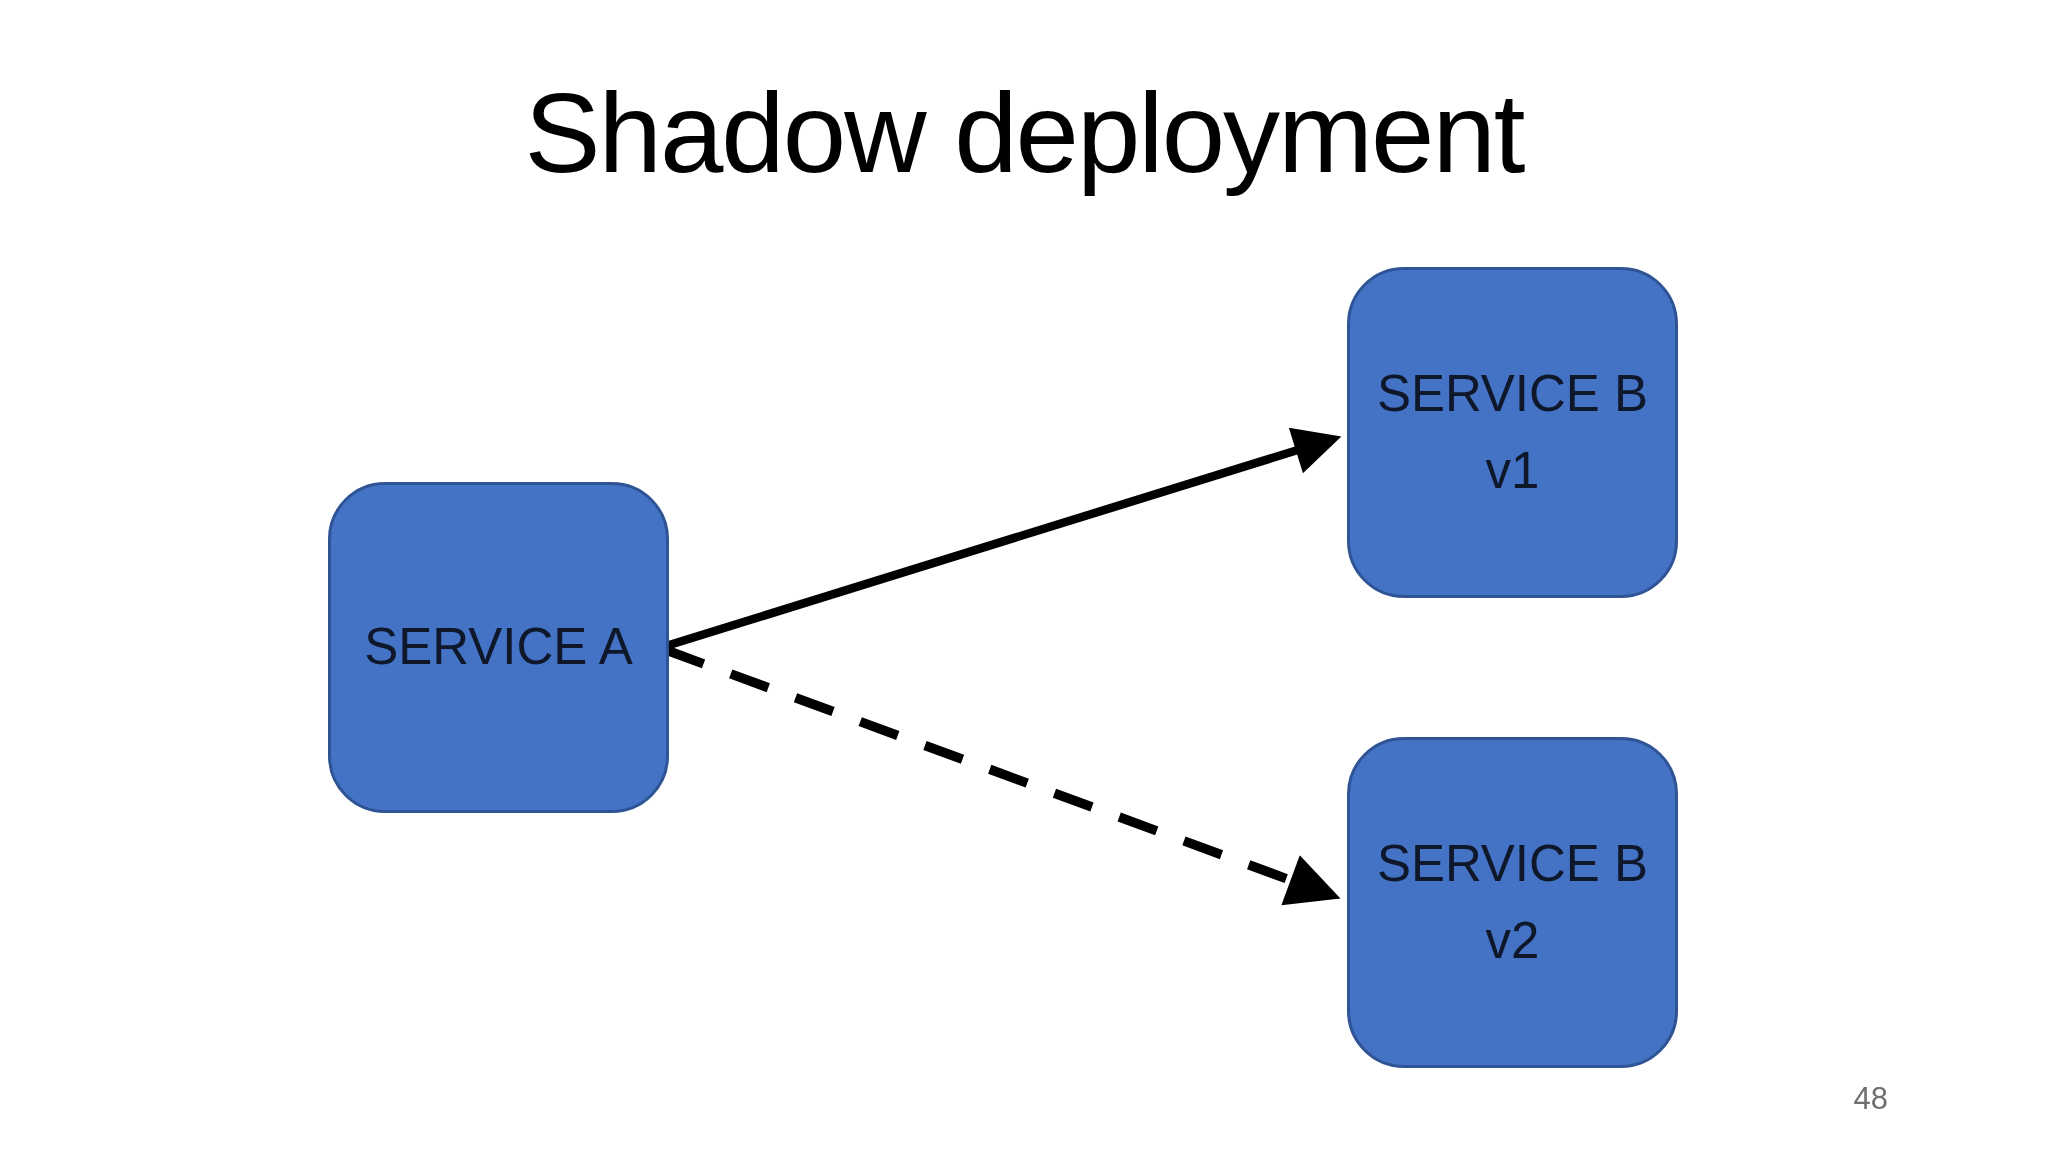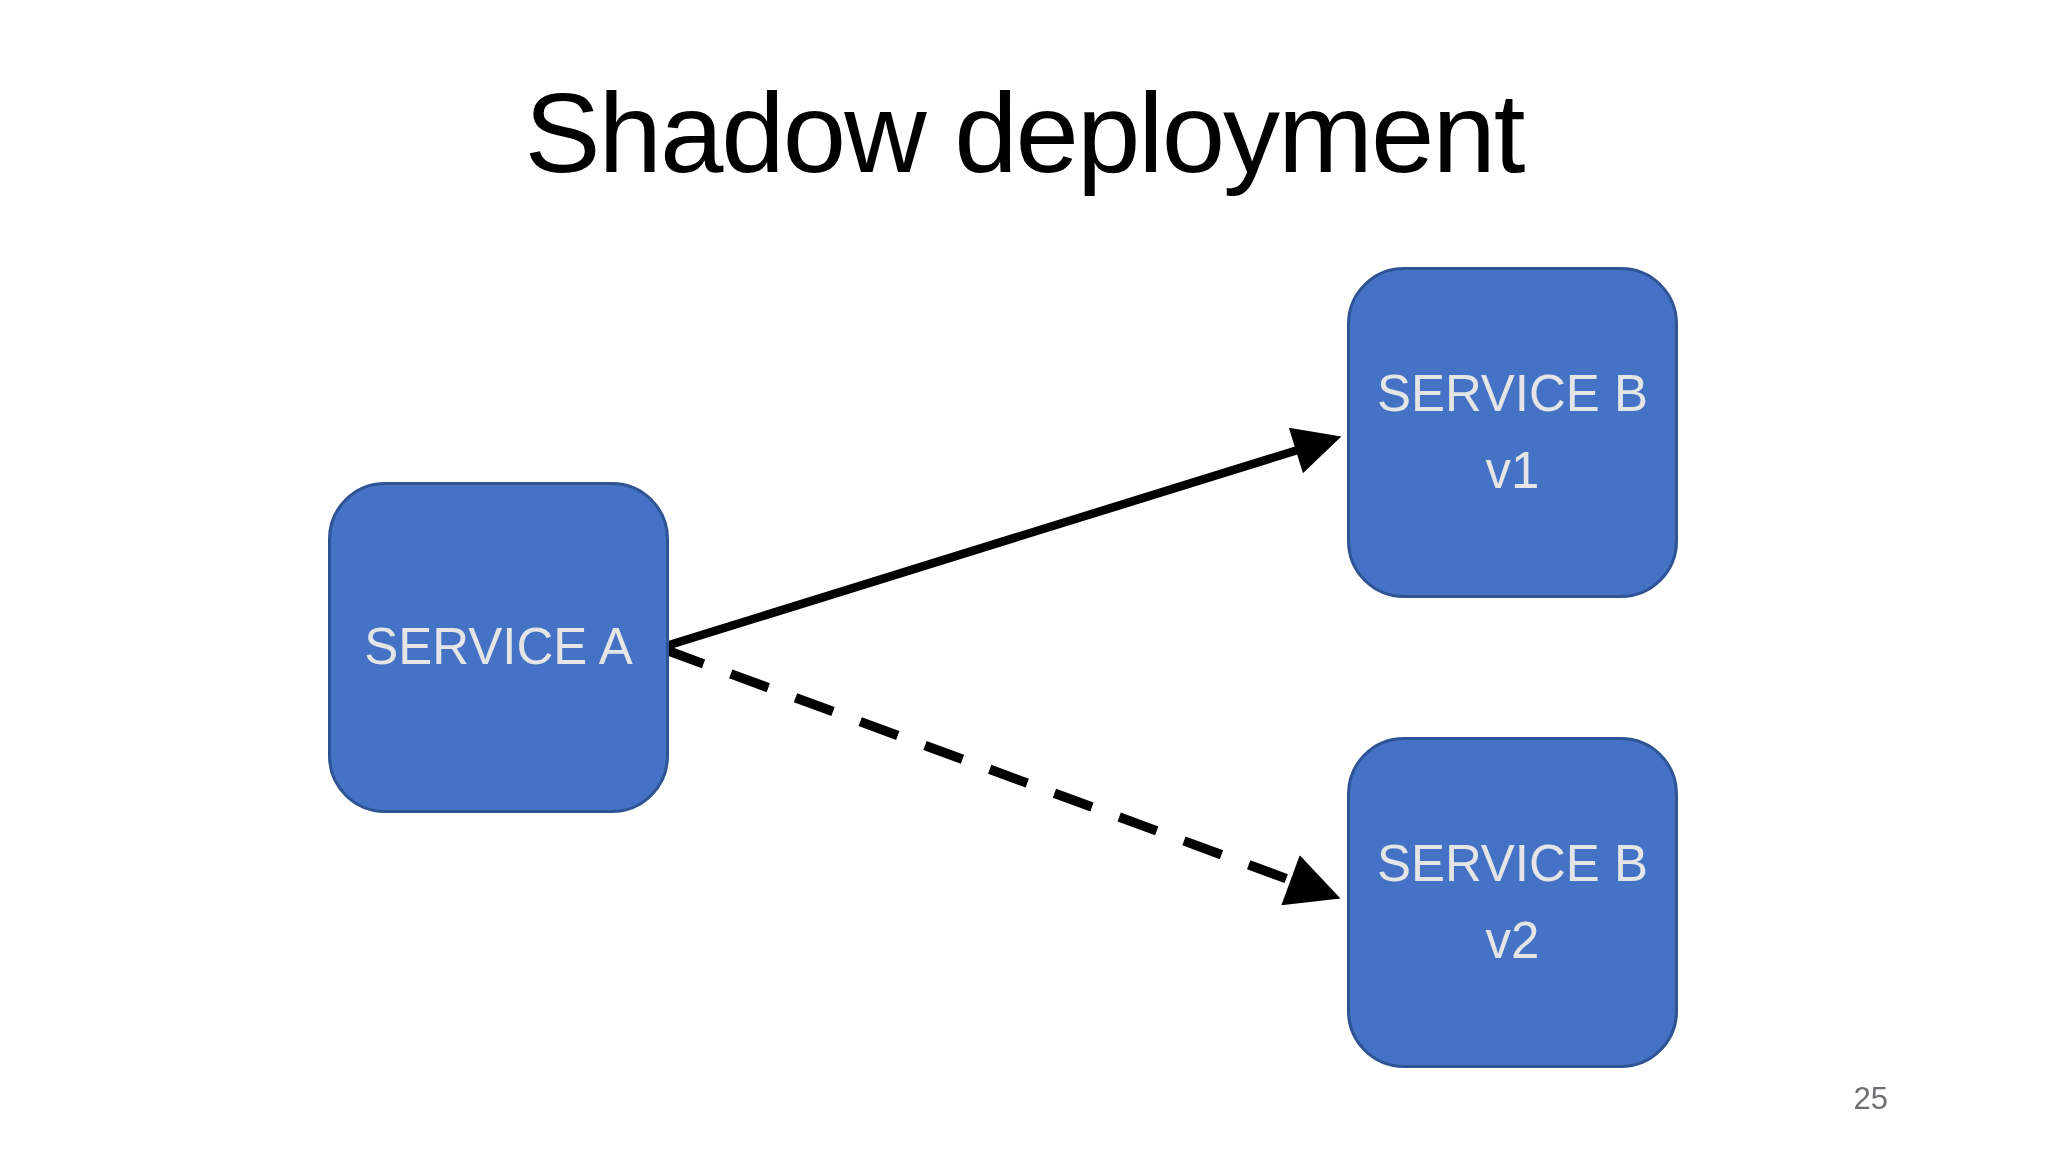--- a/index.html
+++ b/index.html
@@ -39,21 +39,21 @@
   .node {
     position: absolute;
     box-sizing: border-box;
     display: flex;
     flex-direction: column;
     align-items: center;
     justify-content: center;
     background: #4472C4;
     border: 3px solid #2F5496;
     border-radius: 57px;
-    color: #e5e5e5;
+    color: #0f172a;
     font-size: 51px;
     line-height: 1.5;
     text-align: center;
   }
   .node-a  { left: 328px;  top: 482px; width: 341px; height: 331px; }
   .node-b1 { left: 1347px; top: 267px; width: 331px; height: 331px; }
   .node-b2 { left: 1347px; top: 737px; width: 331px; height: 331px; }
   .node-line { white-space: nowrap; }
   .page-number {
     position: absolute;
@@ -88,15 +88,15 @@
   <div class="node node-b1">
     <div class="node-line">SERVICE B</div>
     <div class="node-line">v1</div>
   </div>
 
   <div class="node node-b2">
     <div class="node-line">SERVICE B</div>
     <div class="node-line">v2</div>
   </div>
 
-  <div class="page-number">25</div>
+  <div class="page-number">48</div>
 
 </div>
 
 </body></html>

